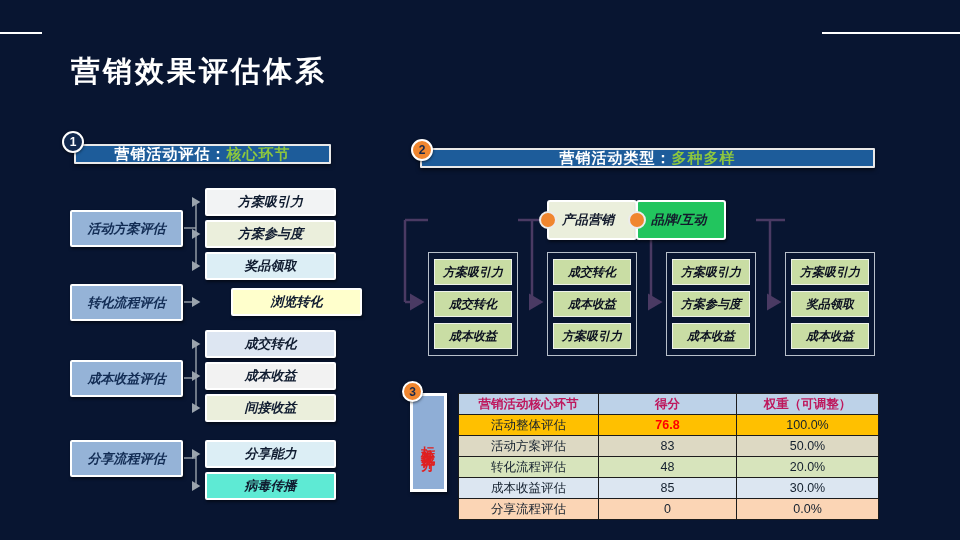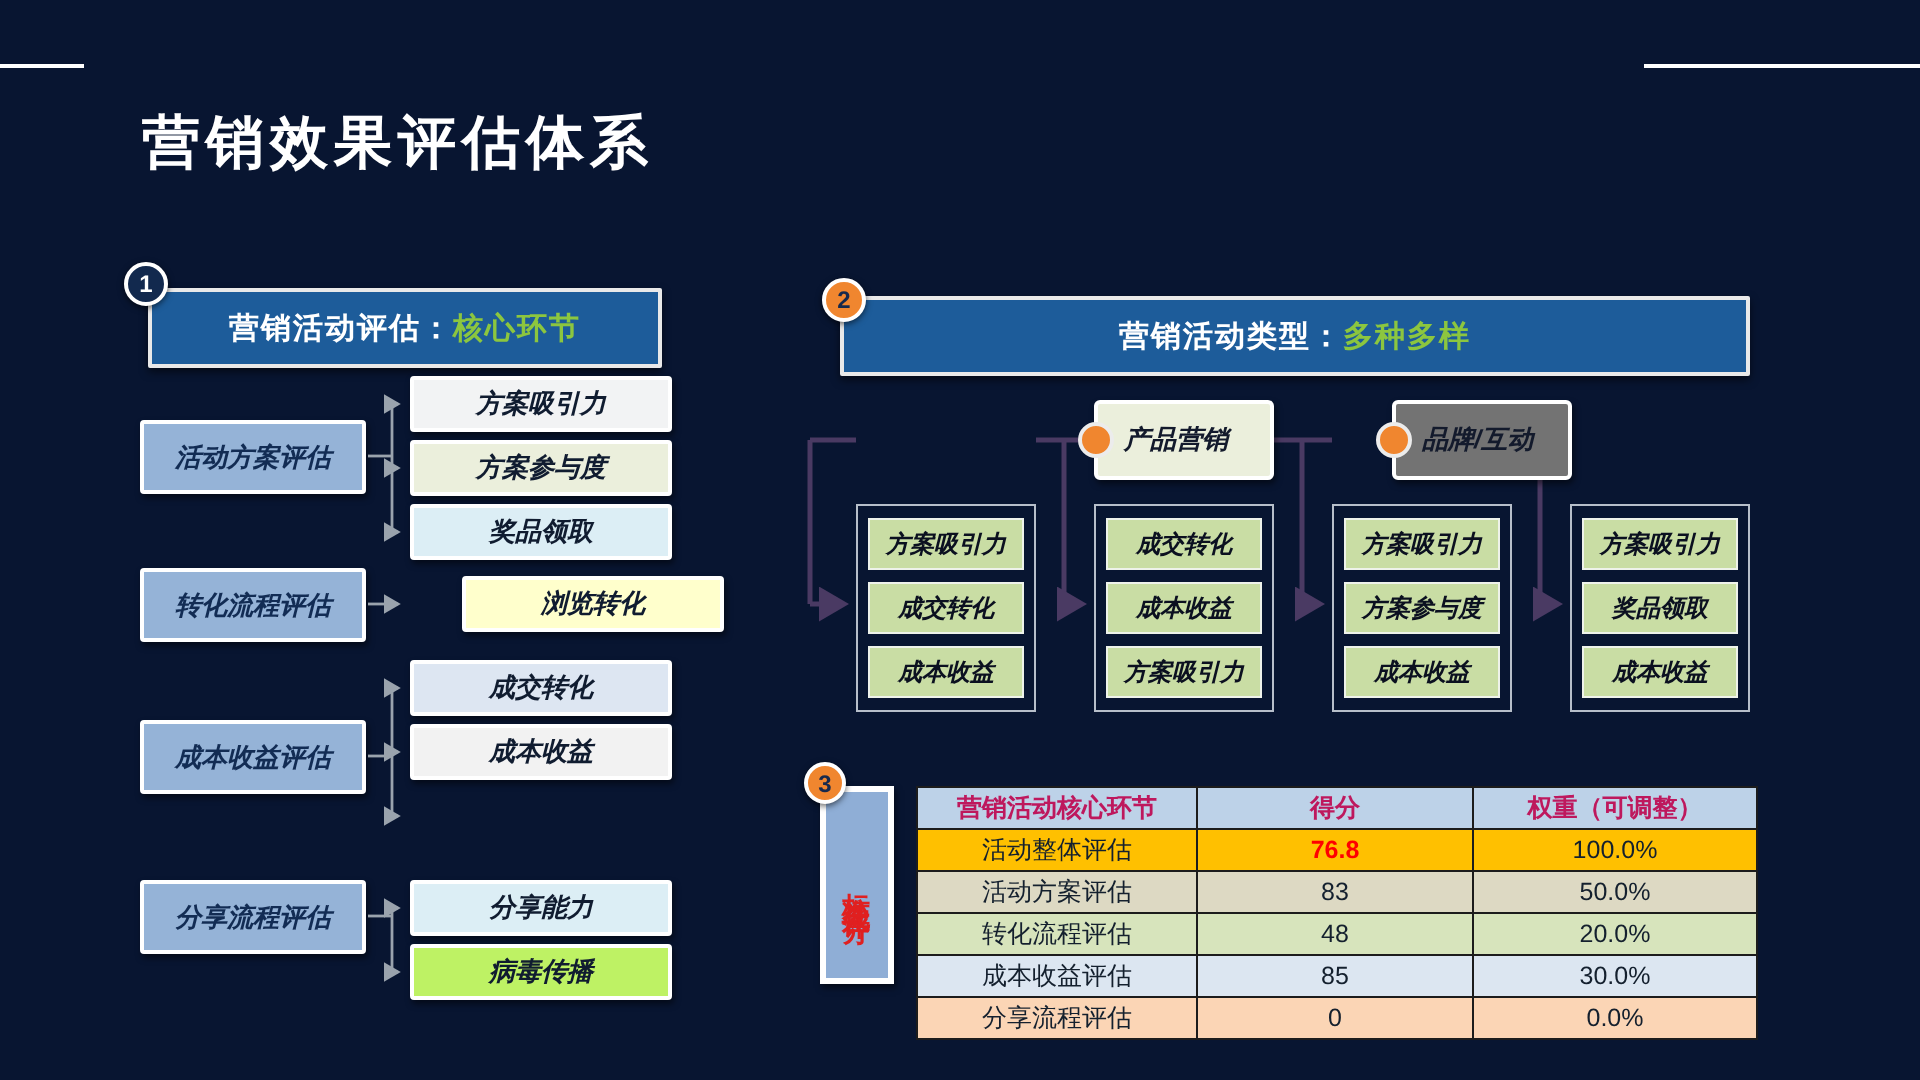--- a/index.html
+++ b/index.html
@@ -22,21 +22,21 @@
   
   .badge {
     position:absolute; width:22px; height:22px; border-radius:50%;
     border:2px solid #fff; display:flex; align-items:center; justify-content:center;
     font-size:12px; font-weight:bold; z-index:5;
     box-shadow:0 1px 3px rgba(0,0,0,.6);
   }
   .badge.navy { background:#12294e; color:#fff; }
   .badge.orange { background:#F0862F; color:#16294d; }
   .sec-bar {
-    position:absolute; height:40px; background:#1D5C9A; border:2px solid #e9e9e9;
+    position:absolute; height:20px; background:#1D5C9A; border:2px solid #e9e9e9;
     display:flex; align-items:center; justify-content:center;
     font-size:15px; font-weight:bold; color:#fff; letter-spacing:1px;
     box-shadow:0 2px 4px rgba(0,0,0,.55); border-radius:1px;
   }
   .sec-bar .hl { color:#8CC63F; }
   .flow-box {
     position:absolute; border:2px solid #fff; border-radius:2px;
     display:flex; align-items:center; justify-content:center;
     font-weight:bold; font-style:italic; color:#101c30;
     box-shadow:1px 2px 3px rgba(0,0,0,.5);
@@ -110,22 +110,23 @@
   <div class="flow-box grp-box" style="top:284px;">转化流程评估</div>
   <div class="flow-box grp-box" style="top:360px;">成本收益评估</div>
   <div class="flow-box grp-box" style="top:440px;">分享流程评估</div>
 
   <div class="flow-box item-box" style="top: 188px; background: rgb(242, 243, 244);">方案吸引力</div>
   <div class="flow-box item-box" style="top: 220px; background: rgb(235, 239, 220);">方案参与度</div>
   <div class="flow-box item-box" style="top: 252px; background: rgb(220, 238, 245);">奖品领取</div>
   <div class="flow-box item-box" style="top: 288px; background: rgb(255, 255, 204); margin-left: 26px;">浏览转化</div>
   <div class="flow-box item-box" style="top: 330px; background: rgb(221, 230, 242);">成交转化</div>
   <div class="flow-box item-box" style="top: 362px; background: rgb(242, 242, 242);">成本收益</div>
+  <div class="flow-box item-box" style="top: 394px; background: rgb(235, 239, 220);">间接收益</div>
   <div class="flow-box item-box" style="top: 440px; background: rgb(220, 238, 245);">分享能力</div>
-  <div class="flow-box item-box" style="top: 472px; background: #bef264;">病毒传播</div>
+  <div class="flow-box item-box" style="top: 472px; background: #5eead4;">病毒传播</div>
 
   <svg class="connector" width="960" height="540">
     <defs>
       <marker id="agray" markerWidth="7" markerHeight="7" refX="5" refY="3.5" orient="auto">
         <path d="M0,0 L6,3.5 L0,7 Z" fill="#9AA3AD"></path>
       </marker>
     </defs>
     <g stroke="#9AA3AD" stroke-width="1.4" fill="none">
       <path d="M184,228 H196"></path>
       <path d="M196,202 V266"></path>
@@ -182,21 +183,21 @@
   <div class="col-hdr" style="left: 547px; background: rgb(235, 239, 220);">
     <span class="col-dot"></span>
     <span>产品营销</span>
   </div>
   <div class="col-box" style="left:547px;">
     <div class="col-item" style="background: rgb(201, 221, 164);">成交转化</div>
     <div class="col-item" style="background: rgb(201, 221, 164);">成本收益</div>
     <div class="col-item" style="background: rgb(201, 221, 164);">方案吸引力</div>
   </div>
 
-  <div class="col-hdr" style="left: 696px; background: #737373; align-items: center;">
+  <div class="col-hdr" style="left: 636px; background: #22c55e; align-items: center;">
     <span class="col-dot"></span>
     <span>品牌/互动</span>
   </div>
   <div class="col-box" style="left:666px;">
     <div class="col-item" style="background: rgb(201, 221, 164);">方案吸引力</div>
     <div class="col-item" style="background: rgb(201, 221, 164);">方案参与度</div>
     <div class="col-item" style="background: rgb(201, 221, 164);">成本收益</div>
   </div>
 
   <div class="col-box" style="left:785px;">

